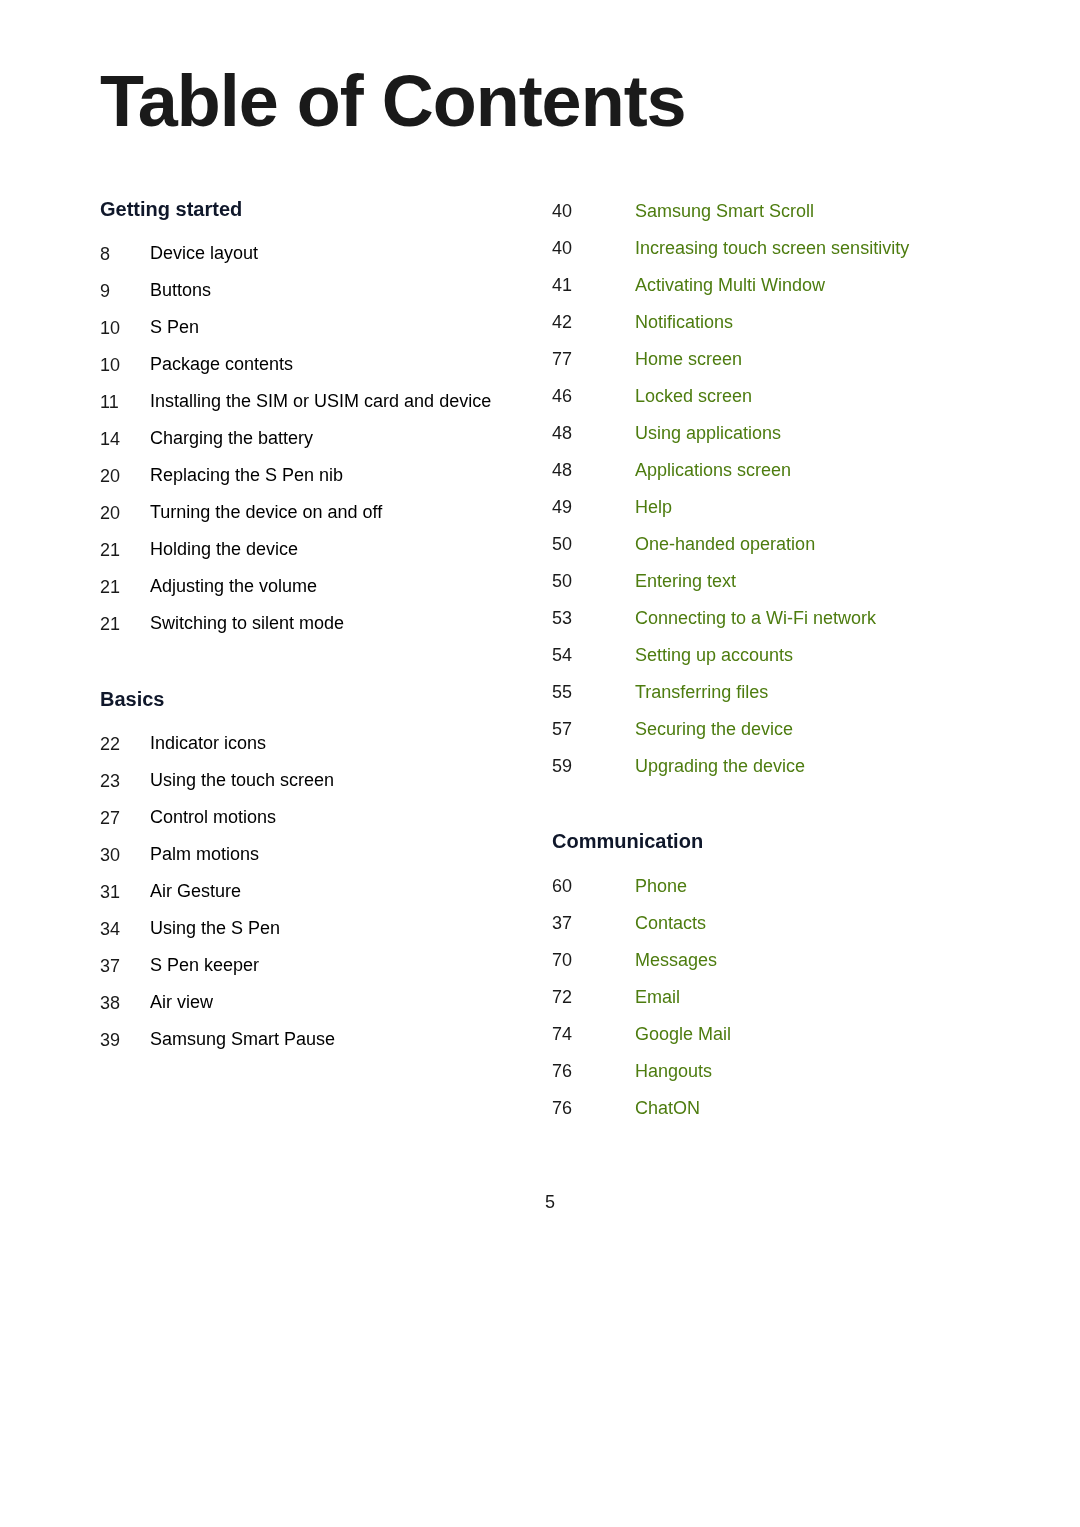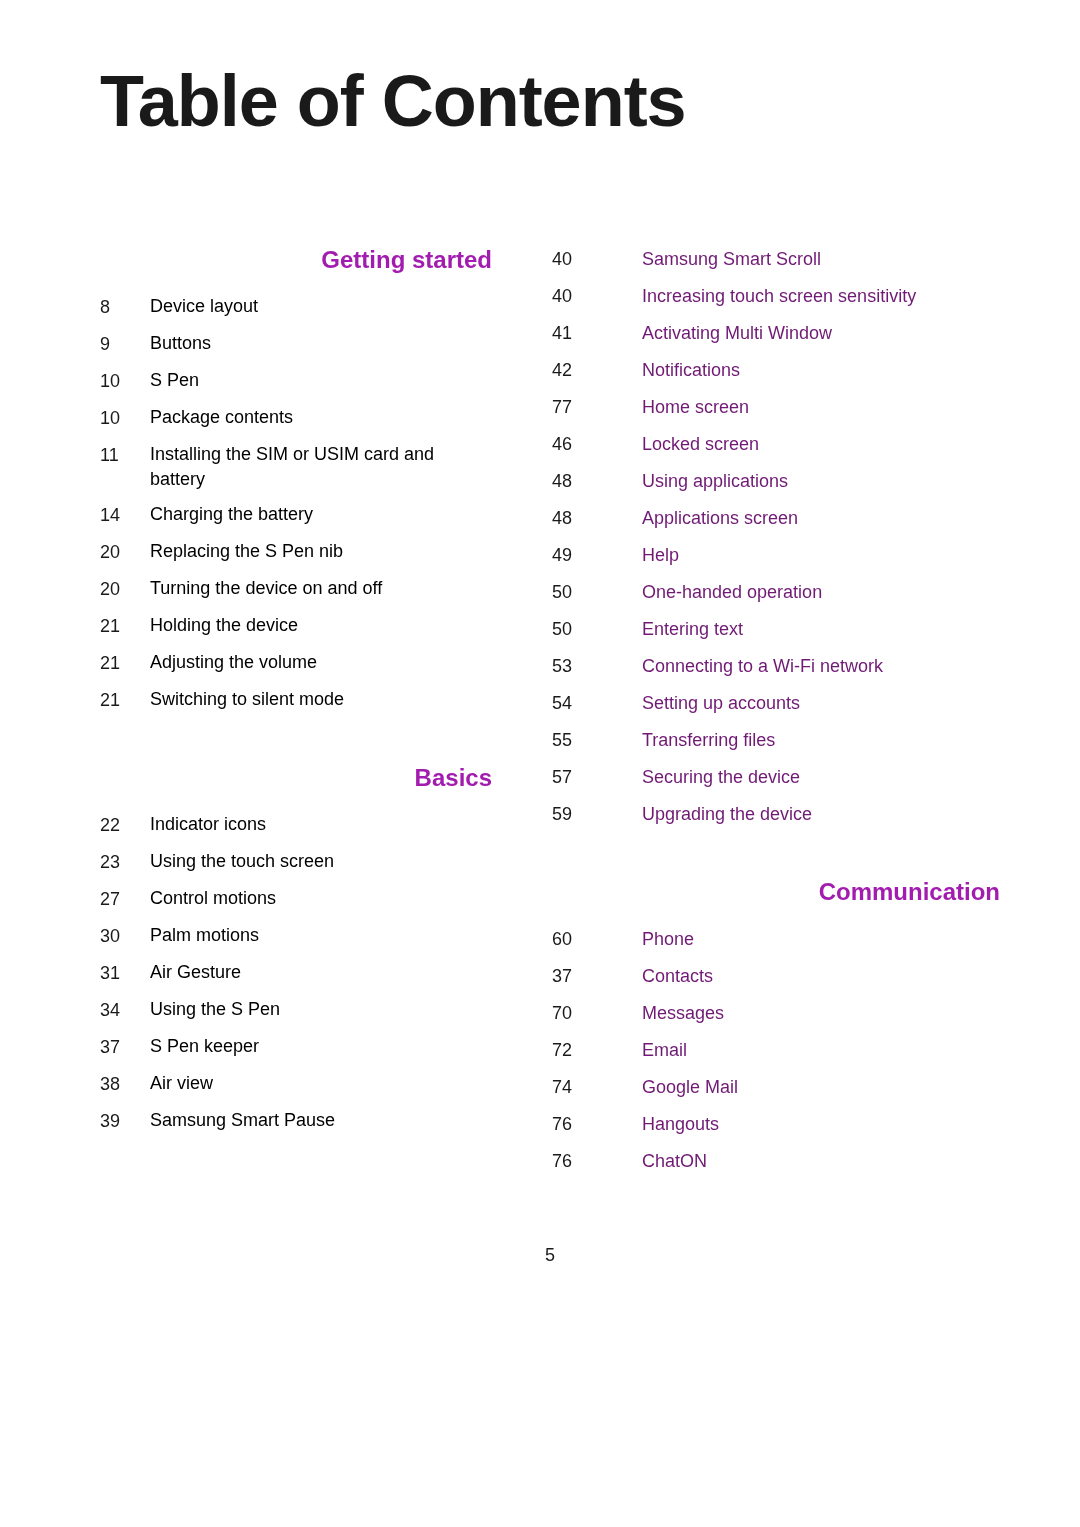--- a/index.html
+++ b/index.html
@@ -14,47 +14,46 @@
       width: 1080px;
       min-height: 1527px;
       padding: 60px 80px 80px 100px;
       color: #1a1a1a;
     }
 
     .page-title {
       font-size: 72px;
       font-weight: 900;
       color: #1a1a1a;
-      margin-bottom: 104px;
+      margin-bottom: 56px;
       letter-spacing: -1px;
     }
 
     .two-column {
       display: flex;
       gap: 0;
       width: 100%;
     }
 
     .left-column {
       width: 48%;
       padding-right: 40px;
     }
 
     .right-column {
       width: 52%;
       padding-left: 20px;
     }
 
     .section-title {
-      font-size: 24px;
+      font-size: 20px;
       font-weight: 700;
-      color: #a21caf;
+      color: #0f172a;
       margin-bottom: 20px;
       margin-top: 0;
-      text-align: right;
     }
 
     .toc-list {
       list-style: none;
       margin-bottom: 50px;
     }
 
     .toc-item {
       display: flex;
       align-items: flex-start;
@@ -79,32 +78,32 @@
       list-style: none;
       margin-bottom: 0;
     }
 
     .right-toc-item {
       display: flex;
       align-items: flex-start;
       margin-bottom: 10px;
       font-size: 18px;
       line-height: 1.5;
+      gap: 33px;
     }
 
     .right-toc-item .page-num {
       min-width: 50px;
       color: #1a1a1a;
       font-size: 18px;
     }
 
     .right-toc-item .toc-label {
-      color: #701a75;
-      font-size: 18px;
-      margin-left: 40px;
+      color: #4d7c0f;
+      font-size: 18px;
     }
 
     .page-footer {
       text-align: center;
       margin-top: 60px;
       font-size: 18px;
       color: #1a1a1a;
     }
 
     .right-sections {
@@ -138,21 +137,21 @@
           <li class="toc-item">
             <span class="page-num">10</span>
             <span class="toc-label">S Pen</span>
           </li>
           <li class="toc-item">
             <span class="page-num">10</span>
             <span class="toc-label">Package contents</span>
           </li>
           <li class="toc-item">
             <span class="page-num">11</span>
-            <span class="toc-label">Installing the SIM or USIM card and battery</span>
+            <span class="toc-label">Installing the SIM or USIM card and device</span>
           </li>
           <li class="toc-item">
             <span class="page-num">14</span>
             <span class="toc-label">Charging the battery</span>
           </li>
           <li class="toc-item">
             <span class="page-num">20</span>
             <span class="toc-label">Replacing the S Pen nib</span>
           </li>
           <li class="toc-item">

